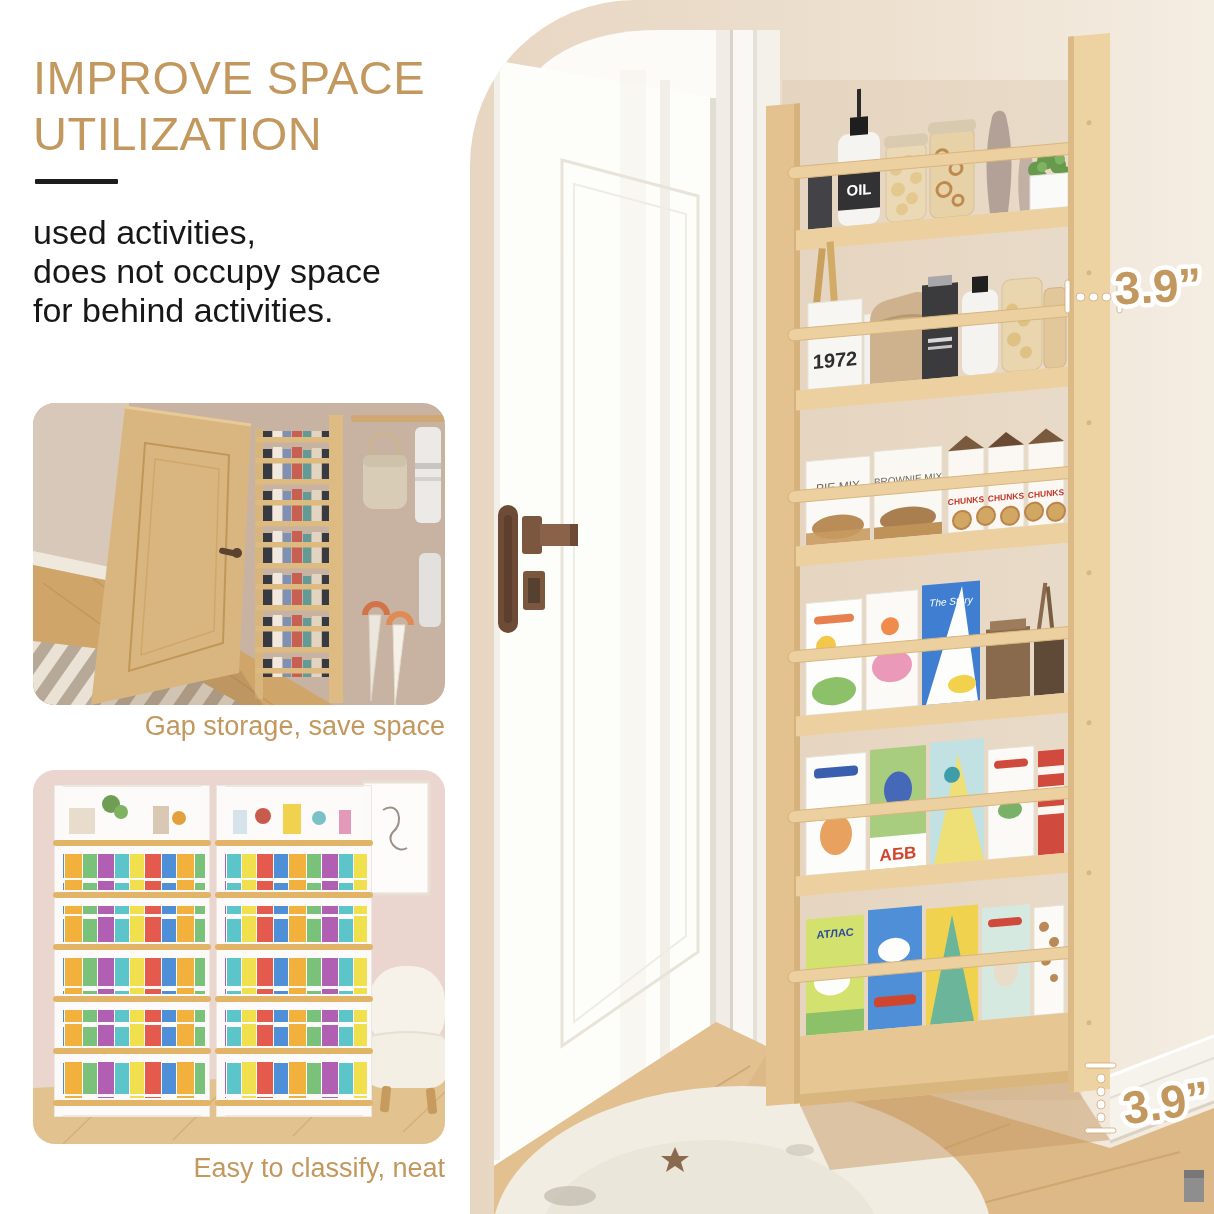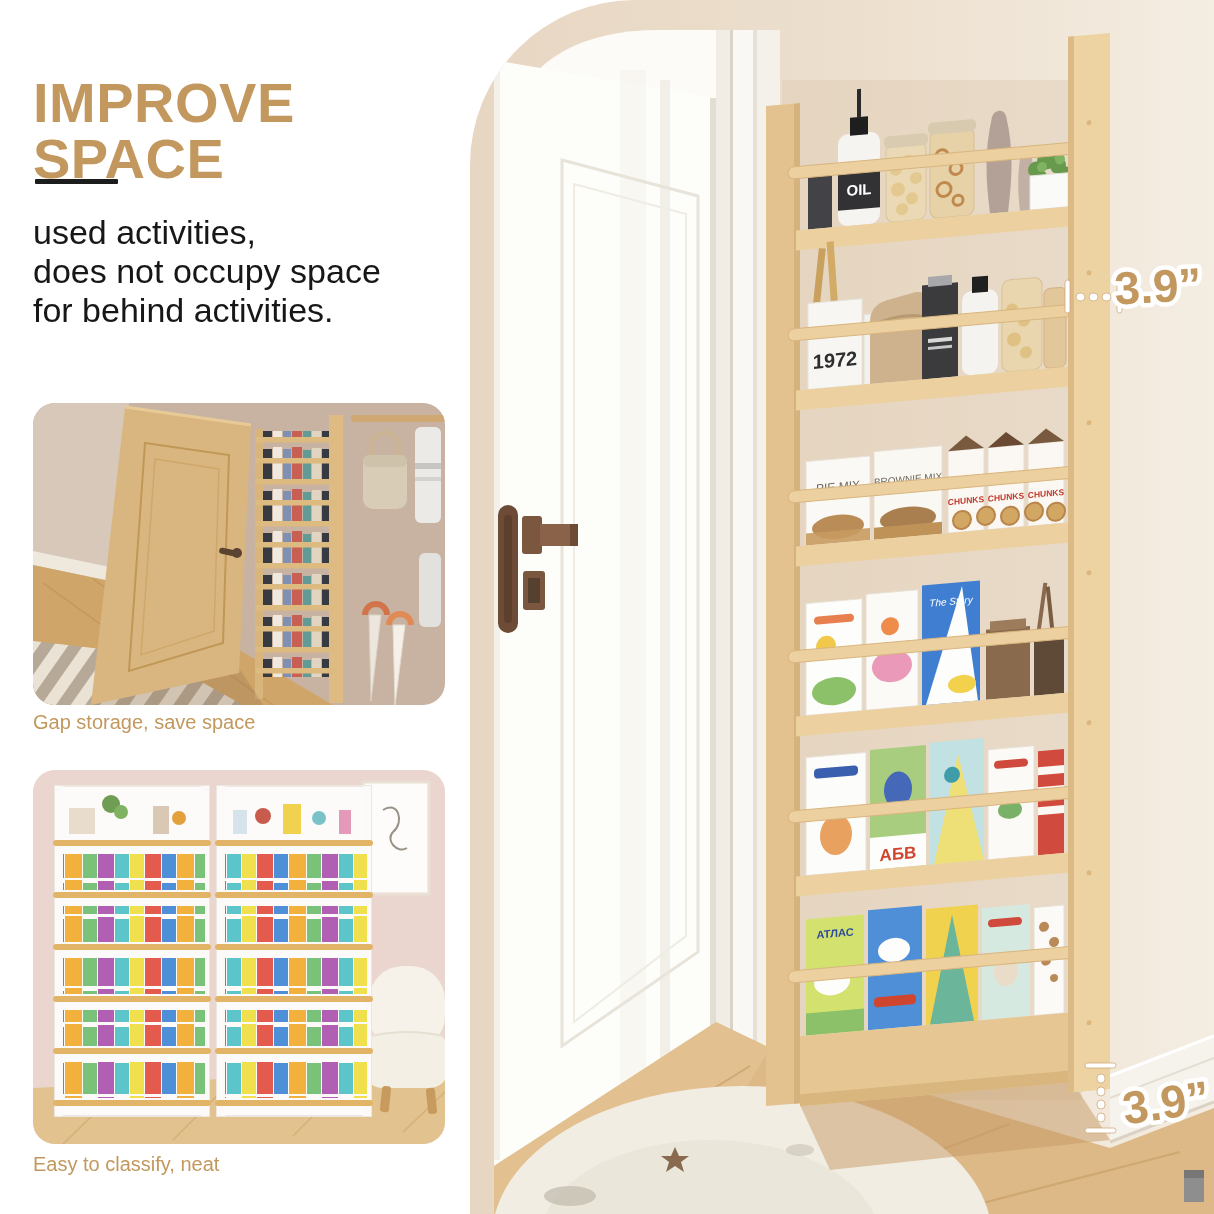--- a/index.html
+++ b/index.html
@@ -1,32 +1,32 @@
 <!DOCTYPE html>
 <html style="--accent: #c2985e; --ink: #1c1c1c; --wood: #e3c392; --wall: #ece0d0;"><head>
 <meta charset="utf-8">
 <style>
   html,body{margin:0;padding:0;background:#ffffff;}
   .canvas{position:relative;width:1214px;height:1214px;background:#ffffff;overflow:hidden;
           font-family:"Liberation Sans", sans-serif;}
   
   .brand-heading{position:absolute;left:33px;top:50px;width:440px;
-    font-size:56px;line-height:56px;font-weight:700;letter-spacing:.5px;
-    color:var(--accent,#c39a5f);margin-top:25px;}
+    font-size:47px;line-height:56px;font-weight:400;letter-spacing:.5px;
+    color:var(--accent,#c39a5f);}
   .divider{position:absolute;left:35px;top:179px;width:83px;height:5px;
     background:var(--ink,#1c1c1c);border-radius:1px;}
   .intro{position:absolute;left:33px;top:213px;width:430px;
     font-size:34px;line-height:39px;color:#171717;}
   .photo{position:absolute;left:33px;width:412px;border-radius:22px;overflow:hidden;
     box-shadow:0 0 0 1px rgba(0,0,0,0.04) inset;}
   .photo svg{display:block;width:100%;height:100%;}
   #photo1{top:403px;height:302px;}
   #photo2{top:770px;height:374px;}
-  .caption{position:absolute;left:33px;width:412px;text-align:left;
-    font-size:20px;color:var(--accent,#c39a5f);}
+  .caption{position:absolute;left:33px;width:412px;text-align:right;
+    font-size:27px;color:var(--accent,#c39a5f);}
   #caption1{top:711px;}
   #caption2{top:1153px;}
   
   .hero{position:absolute;left:470px;top:0;width:744px;height:1214px;
     border-radius:165px 0 0 0;overflow:hidden;}
   .hero > svg.scene{position:absolute;inset:0;width:100%;height:100%;}
   .measure{position:absolute;}
   .dim-label{position:absolute;}
   .dim-label svg{overflow:visible;}
   #dim-top{left:642px;top:252px;transform:rotate(-3deg);}
@@ -68,20 +68,21 @@
       <linearGradient id="g-wall" x1="0" y1="0" x2="1" y2="0">
         <stop offset="0" stop-color="#e7d6c2"></stop>
           <stop offset="0.55" stop-color="#ede0cf"></stop>
         <stop offset="1" stop-color="#f4ede2"></stop>
       </linearGradient>
     </defs>
   </svg>
 
   <div class="brand-heading">
     <div>IMPROVE SPACE</div>
+    <div>UTILIZATION</div>
   </div>
 
   <div class="divider"></div>
 
   <div class="intro">
     <div>used activities,</div>
     <div>does not occupy space</div>
     <div>for behind activities.</div>
   </div>
 

